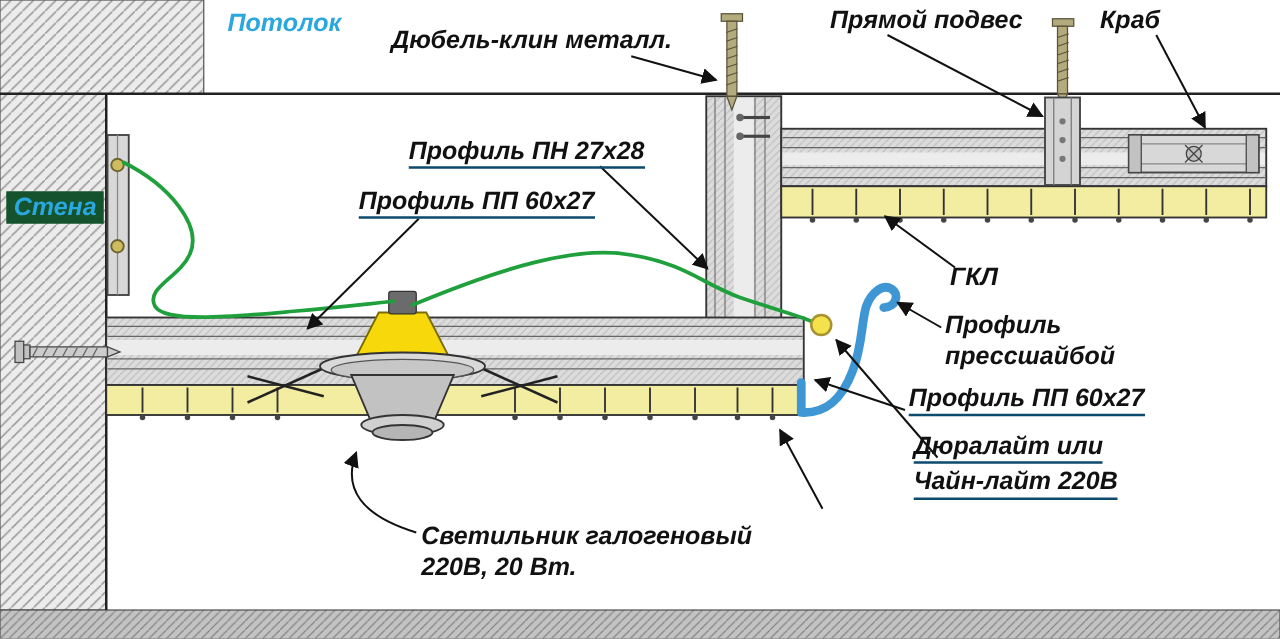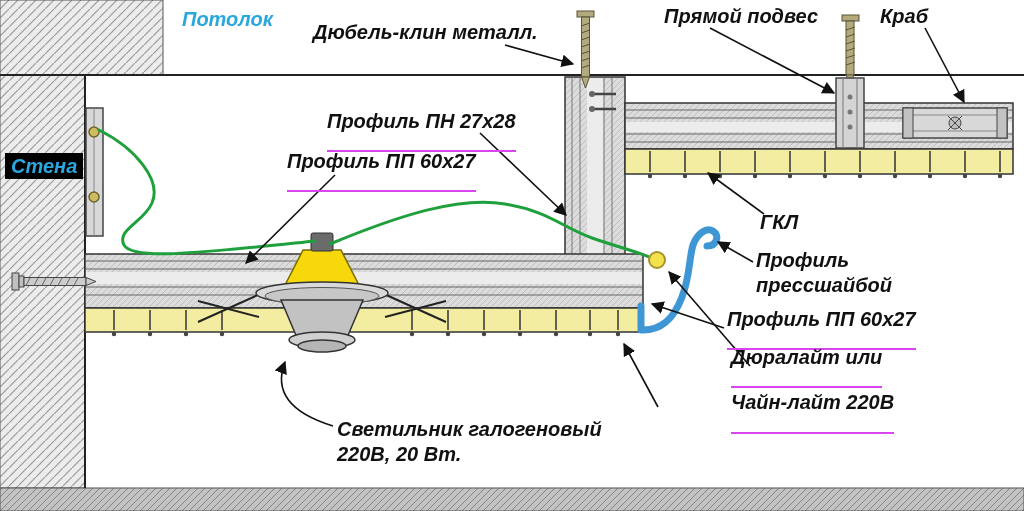--- a/index.html
+++ b/index.html
@@ -8,22 +8,22 @@
     position:relative; width:1024px; height:511px; background:#fff;
     overflow:hidden; font-family:"Liberation Sans", sans-serif;
   }
   .stage svg.layer { position:absolute; left:0; top:0; }
   .lbl {
     position:absolute; font-weight:bold; font-style:italic;
     font-size:20px; color:#111; white-space:nowrap; line-height:1.12;
   }
   .lbl.cyan { color:#2aa7de; }
   .stack { display:flex; flex-direction:column; align-items:flex-start; row-gap:3px; }
-  .u { display:inline-block; border-bottom:2px solid #d946ef; padding-bottom:18px; }
-  .wallpatch { background:#000000; padding:2px 6px; }
+  .u { display:inline-block; border-bottom:2px solid #0c4a6e; padding-bottom:1px; }
+  .wallpatch { background:#14532d; padding:2px 6px; }
 </style>
 </head>
 <body>
 
 <div class="stage">
 
   <svg class="layer" width="1024" height="511" viewBox="0 0 1024 511">
     <defs>
       <pattern id="hatchWall" width="9" height="9" patternUnits="userSpaceOnUse">
         <rect width="9" height="9" fill="#ececec"></rect>

